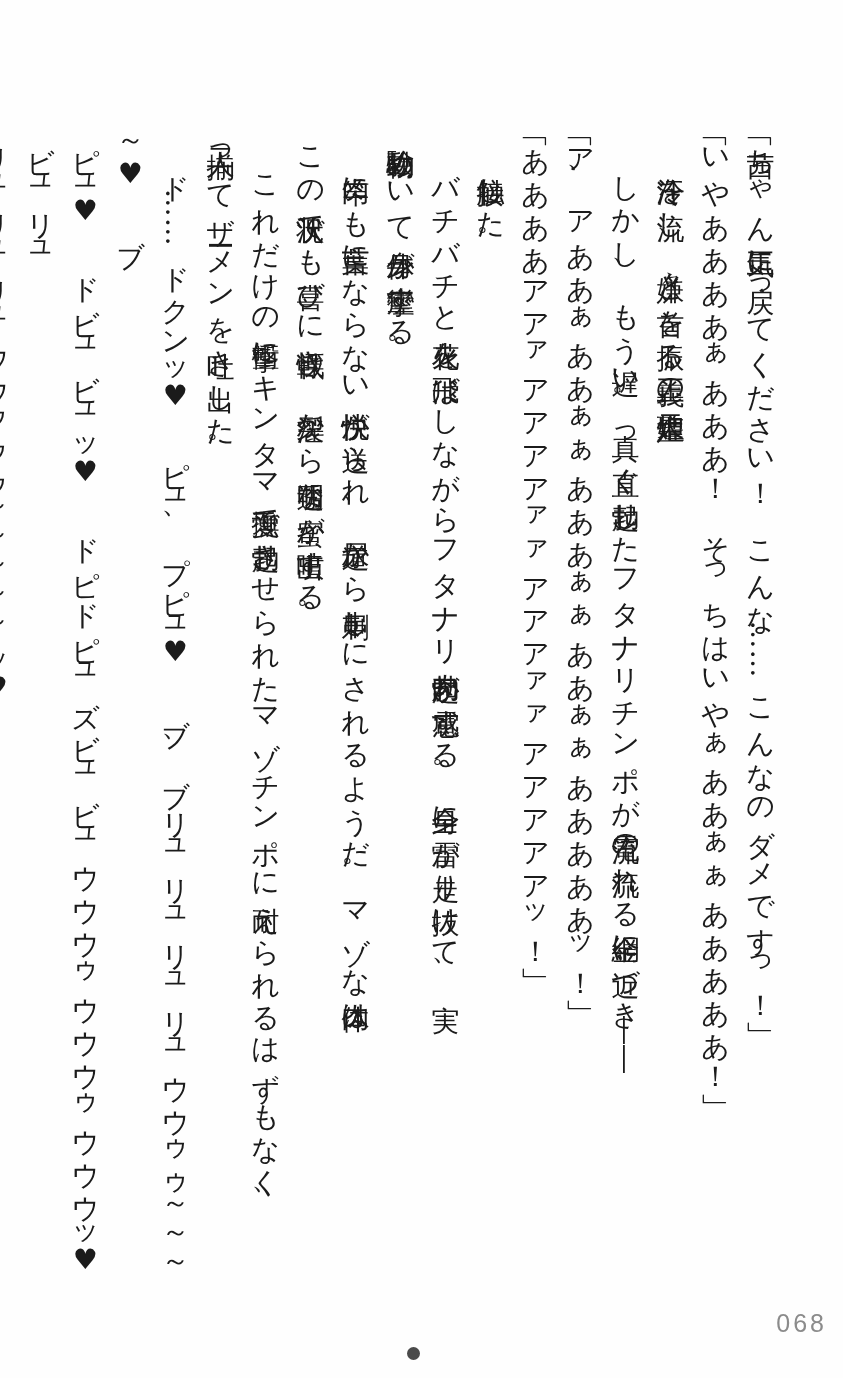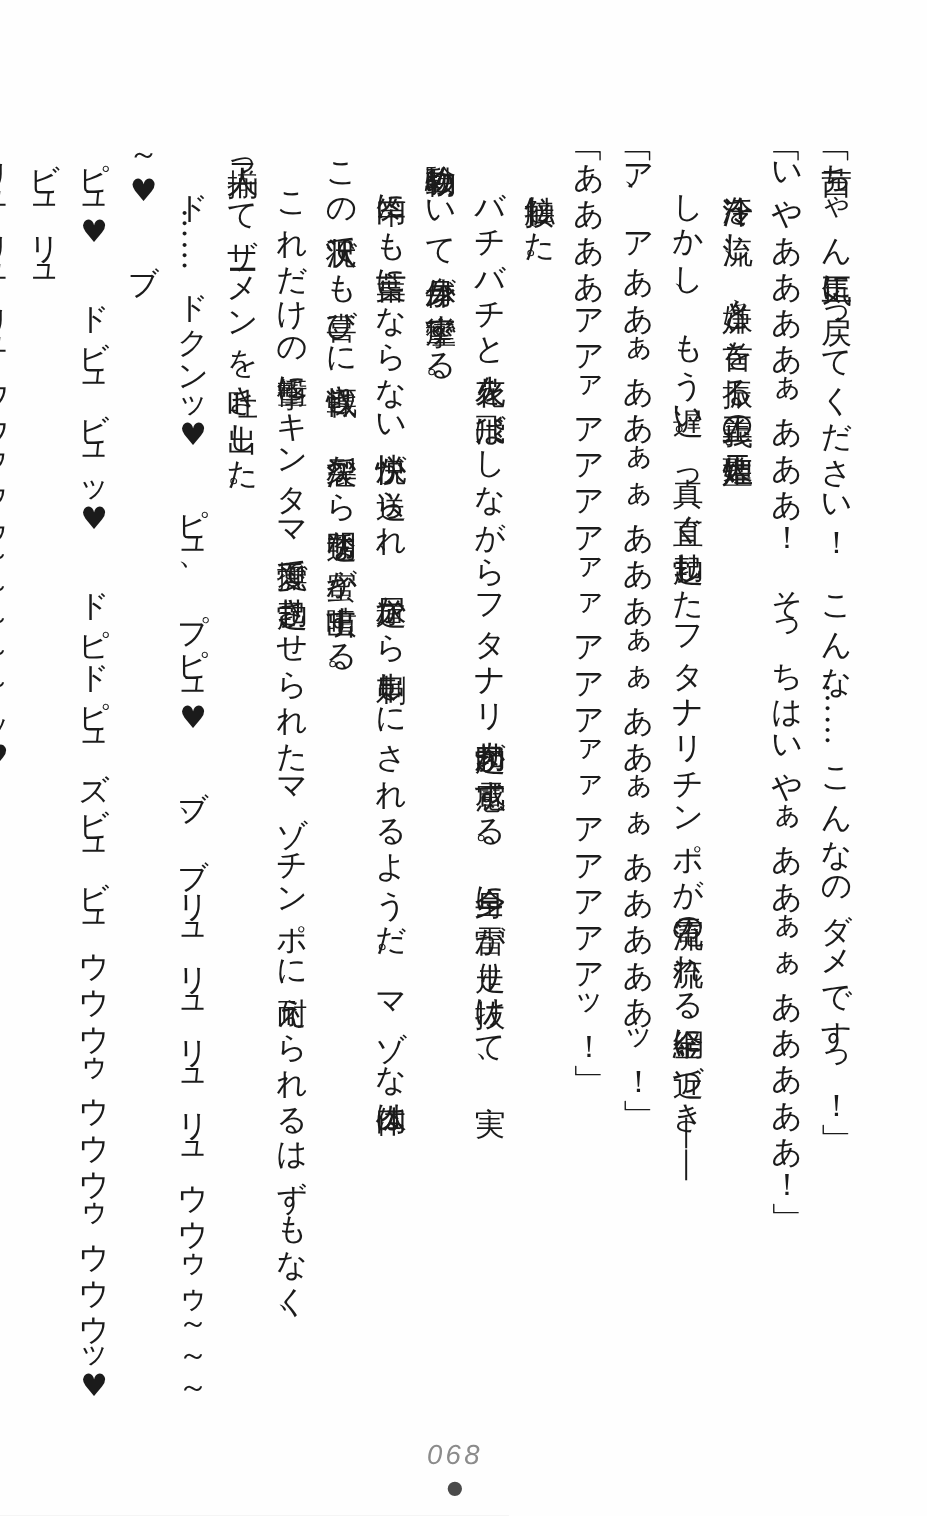--- a/index.html
+++ b/index.html
@@ -34,22 +34,21 @@
     white-space: pre-wrap;
   }
   .text-area p.indent {
     text-indent: 1em;
   }
   .footer {
     position: absolute;
     left: 0;
     right: 16px;
     bottom: 18px;
-    text-align: center;
-    font-style: italic;
+    text-align: right;
   }
   .page-number {
     font-family: "Liberation Sans", sans-serif;
     font-size: 25px;
     letter-spacing: 3px;
     color: #8b8b8b;
   }
   .page-dot {
     width: 13px;
     height: 13px;

